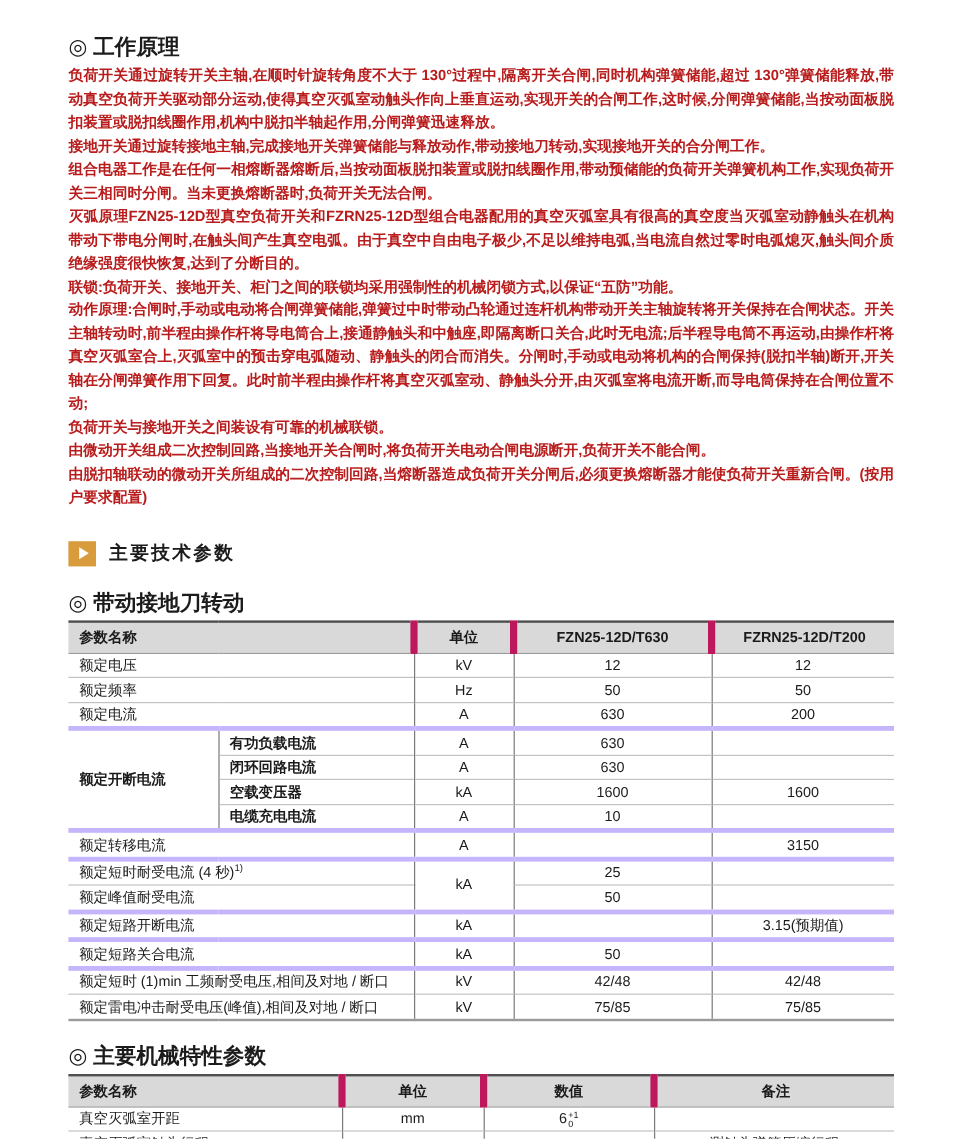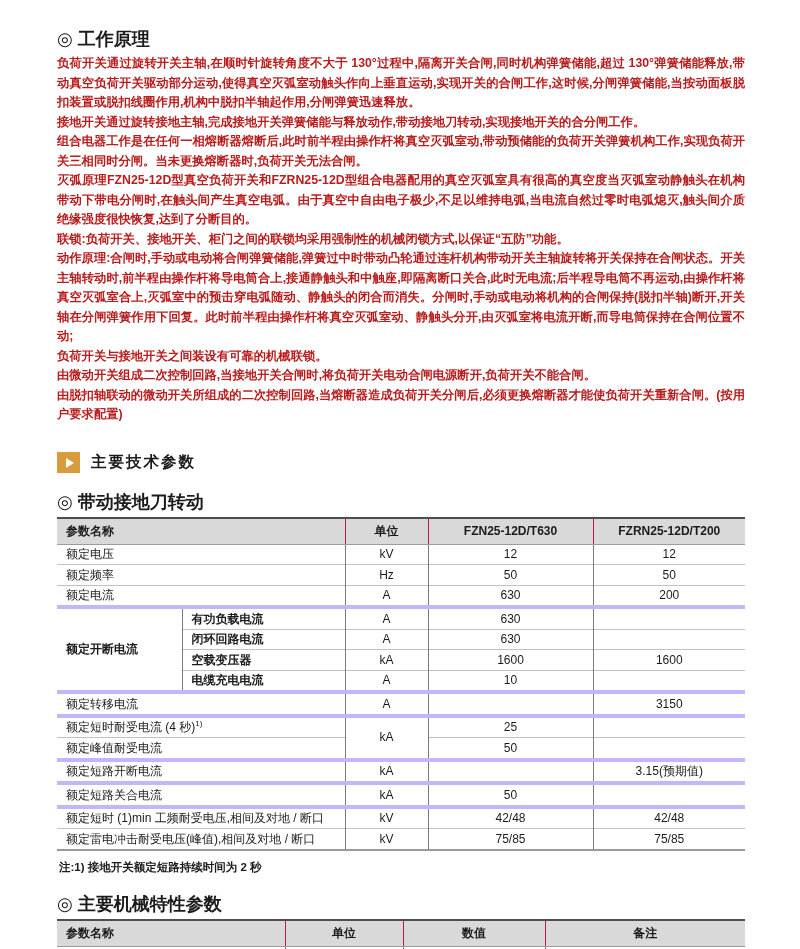--- a/index.html
+++ b/index.html
@@ -18,41 +18,41 @@
 
   
   .para-block{margin:0 0 2px 0;}
   .para-block p{
     margin:0;font-size:12.3px;line-height:19.5px;font-weight:bold;
     text-align:justify;color:#b91c1c;
   }
 
   
   .section-banner{
-    display:flex;align-items:center;gap:11px;
+    display:flex;align-items:flex-start;gap:11px;
     margin:26px 0 18px 0;height:24px;
   }
   .banner-icon{
     width:23px;height:21px;background:#d99c3c;
     display:flex;align-items:center;justify-content:center;flex:0 0 auto;
   }
   .banner-icon .tri{
     width:0;height:0;margin-left:2px;
     border-top:5px solid transparent;border-bottom:5px solid transparent;
     border-left:8px solid #ffffff;
   }
   .banner-title{font-size:15.5px;font-weight:bold;letter-spacing:2px;}
 
   
   table{border-collapse:collapse;width:688px;table-layout:fixed;}
   table{border-top:2px solid #4f4f4f;border-bottom:2px solid #9a9a9a;}
   thead th{
     background:#d9d9d9;font-size:12px;font-weight:bold;
     padding:4px 6px;border-bottom:1px solid #9c9c9c;
-    border-left:1px solid #be185d;
+    border-left:6px solid #be185d;
   }
   thead th:first-child{border-left:none;text-align:left;padding-left:9px;}
   thead th{text-align:center;}
   tbody td{
     font-size:12px;padding:2.5px 6px;height:14.5px;
     border-top:1px solid #c2c2c2;border-left:1px solid #7a7a7a;
     text-align:center;vertical-align:middle;line-height:14.5px;
   }
   tbody tr:first-child td{border-top:none;}
   tbody td.pname{
@@ -80,21 +80,21 @@
 </style>
 </head>
 <body>
 
 <div class="page">
 
   <h3 class="sub-heading">◎ 工作原理</h3>
   <div class="para-block">
     <p>负荷开关通过旋转开关主轴,在顺时针旋转角度不大于 130°过程中,隔离开关合闸,同时机构弹簧储能,超过 130°弹簧储能释放,带动真空负荷开关驱动部分运动,使得真空灭弧室动触头作向上垂直运动,实现开关的合闸工作,这时候,分闸弹簧储能,当按动面板脱扣装置或脱扣线圈作用,机构中脱扣半轴起作用,分闸弹簧迅速释放。</p>
     <p>接地开关通过旋转接地主轴,完成接地开关弹簧储能与释放动作,带动接地刀转动,实现接地开关的合分闸工作。</p>
-    <p>组合电器工作是在任何一相熔断器熔断后,此时前半程由操作杆将真空灭弧室动,带动预储能的负荷开关弹簧机构工作,实现负荷开关三相同时分闸。当未更换熔断器时,负荷开关无法合闸。</p>
+    <p>组合电器工作是在任何一相熔断器熔断后,当按动面板脱扣装置或脱扣线圈作用,带动预储能的负荷开关弹簧机构工作,实现负荷开关三相同时分闸。当未更换熔断器时,负荷开关无法合闸。</p>
     <p>灭弧原理FZN25-12D型真空负荷开关和FZRN25-12D型组合电器配用的真空灭弧室具有很高的真空度当灭弧室动静触头在机构带动下带电分闸时,在触头间产生真空电弧。由于真空中自由电子极少,不足以维持电弧,当电流自然过零时电弧熄灭,触头间介质绝缘强度很快恢复,达到了分断目的。</p>
     <p>联锁:负荷开关、接地开关、柜门之间的联锁均采用强制性的机械闭锁方式,以保证“五防”功能。</p>
     <p>动作原理:合闸时,手动或电动将合闸弹簧储能,弹簧过中时带动凸轮通过连杆机构带动开关主轴旋转将开关保持在合闸状态。开关主轴转动时,前半程由操作杆将导电筒合上,接通静触头和中触座,即隔离断口关合,此时无电流;后半程导电筒不再运动,由操作杆将真空灭弧室合上,灭弧室中的预击穿电弧随动、静触头的闭合而消失。分闸时,手动或电动将机构的合闸保持(脱扣半轴)断开,开关 轴在分闸弹簧作用下回复。此时前半程由操作杆将真空灭弧室动、静触头分开,由灭弧室将电流开断,而导电筒保持在合闸位置不动;</p>
     <p>负荷开关与接地开关之间装设有可靠的机械联锁。</p>
     <p>由微动开关组成二次控制回路,当接地开关合闸时,将负荷开关电动合闸电源断开,负荷开关不能合闸。</p>
     <p>由脱扣轴联动的微动开关所组成的二次控制回路,当熔断器造成负荷开关分闸后,必须更换熔断器才能使负荷开关重新合闸。(按用户要求配置)</p>
   </div>
 
   <div class="section-banner">
     <span class="banner-icon">
@@ -202,21 +202,20 @@
       </tr>
       <tr>
         <td colspan="2" class="pname">额定雷电冲击耐受电压(峰值),相间及对地 / 断口</td>
         <td>kV</td>
         <td>75/85</td>
         <td>75/85</td>
       </tr>
     </tbody>
   </table>
 
-  <div class="table-note">注:1) 接地开关额定短路持续时间为 2 秒</div>
 
   <h3 class="sub-heading mech-heading">◎ 主要机械特性参数</h3>
 
   <table>
     <colgroup>
       <col style="width:228px">
         <col style="width:118px">
         <col style="width:142px">
         <col style="width:200px">
     </colgroup>

